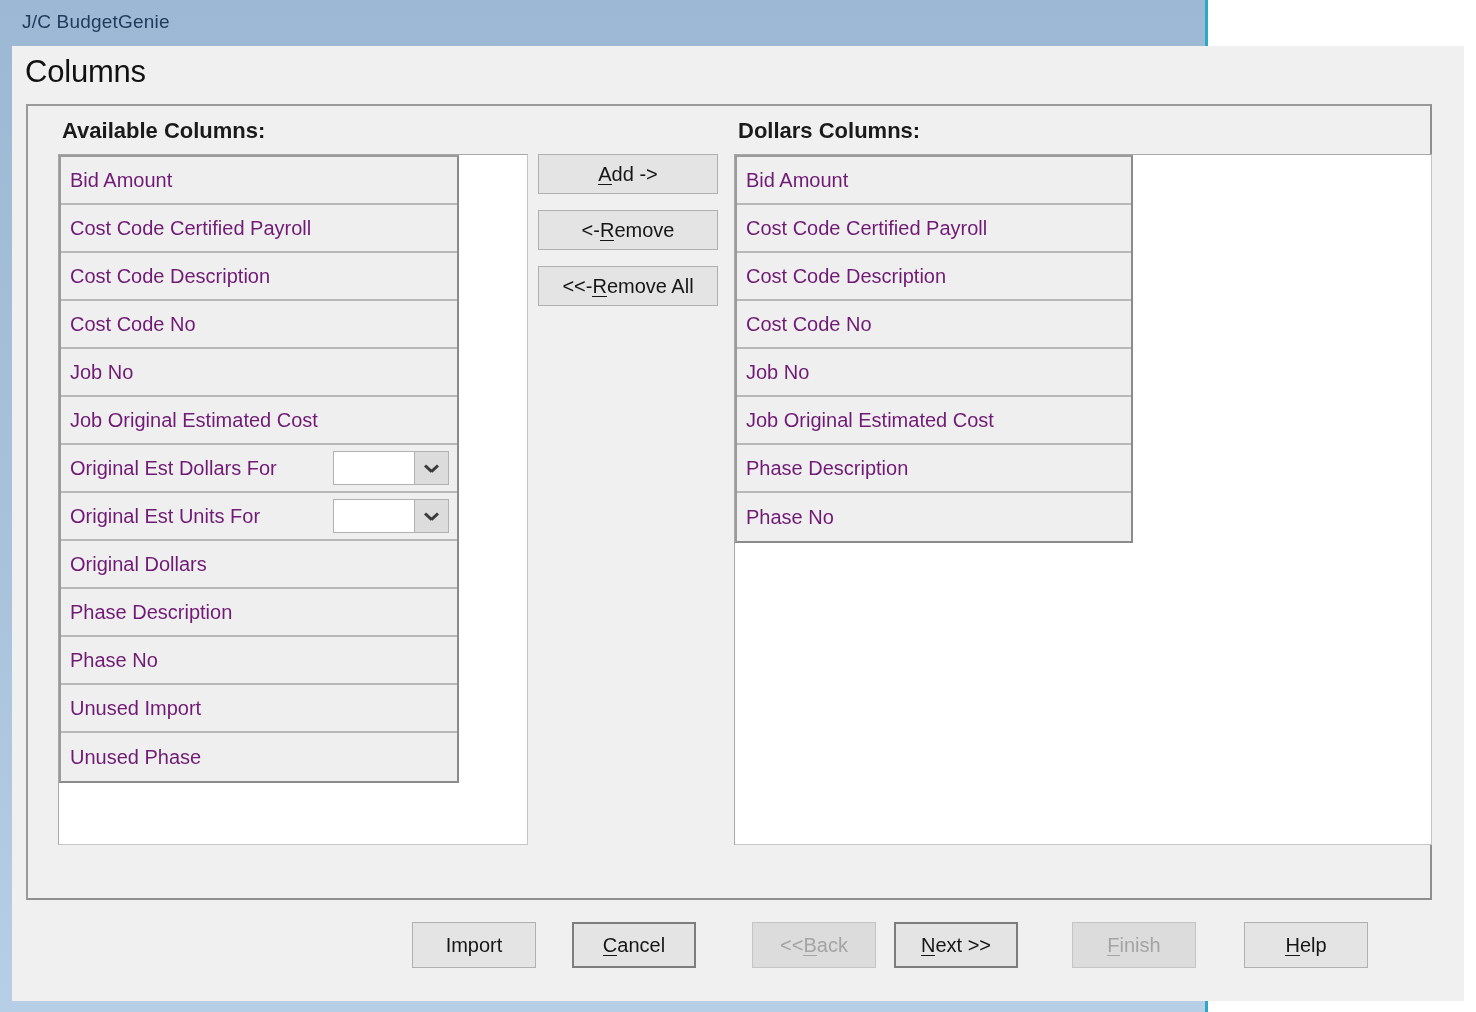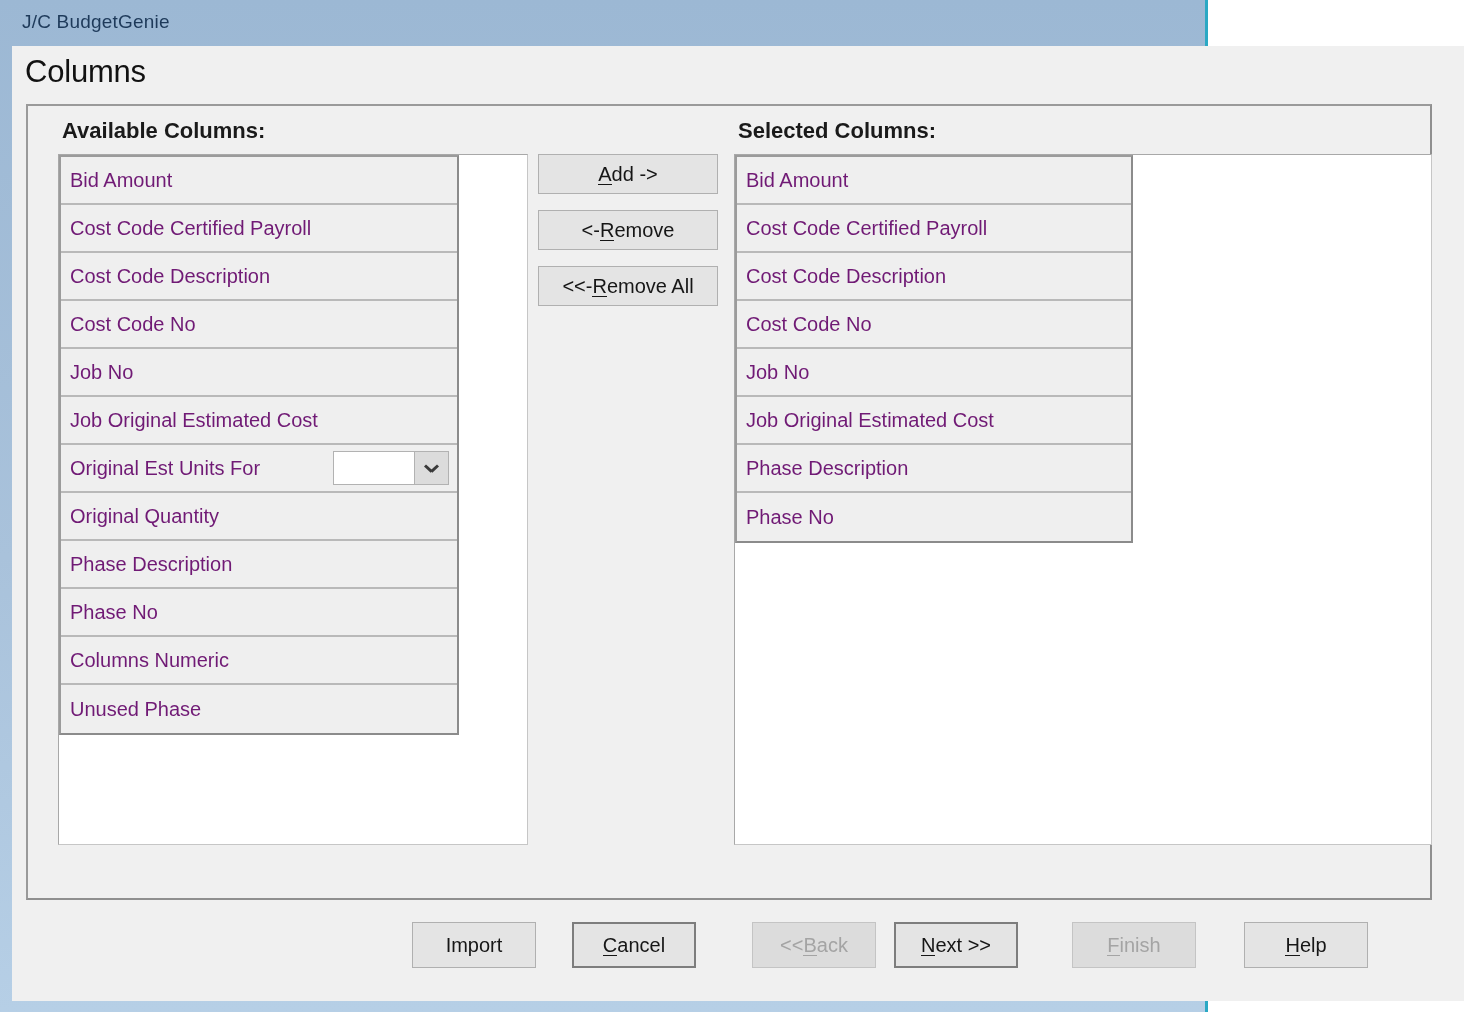--- a/index.html
+++ b/index.html
@@ -244,62 +244,71 @@
     <div class="title-text">J/C BudgetGenie</div>
   </div>
 
   <div class="client">
 
     <div class="page-title">Columns</div>
 
     <div class="group-panel">
 
       <div class="col-heading left">Available Columns:</div>
-      <div class="col-heading right">Selected Columns:</div>
+      <div class="col-heading right">Dollars Columns:</div>
 
       <div class="listbox available">
         <div class="items" id="available-items">
             <div class="list-item">
               <span class="item-label">Bid Amount</span>
             </div>
             <div class="list-item">
               <span class="item-label">Cost Code Certified Payroll</span>
             </div>
             <div class="list-item">
               <span class="item-label">Cost Code Description</span>
             </div>
             <div class="list-item">
               <span class="item-label">Cost Code No</span>
             </div>
             <div class="list-item">
               <span class="item-label">Job No</span>
             </div>
             <div class="list-item">
               <span class="item-label">Job Original Estimated Cost</span>
+            </div>
+            <div class="list-item">
+              <span class="item-label">Original Est Dollars For</span>
+              <div class="combo">
+                <div class="combo-field"></div>
+                <div class="combo-btn">
+                  <span class="chev"></span>
+                </div>
+              </div>
             </div>
             <div class="list-item">
               <span class="item-label">Original Est Units For</span>
               <div class="combo">
                 <div class="combo-field"></div>
                 <div class="combo-btn">
                   <span class="chev"></span>
                 </div>
               </div>
             </div>
             <div class="list-item">
-              <span class="item-label">Original Quantity</span>
+              <span class="item-label">Original Dollars</span>
             </div>
             <div class="list-item">
               <span class="item-label">Phase Description</span>
             </div>
             <div class="list-item">
               <span class="item-label">Phase No</span>
             </div>
             <div class="list-item">
-              <span class="item-label">Columns Numeric</span>
+              <span class="item-label">Unused Import</span>
             </div>
             <div class="list-item">
               <span class="item-label">Unused Phase</span>
             </div>
           </div>
       </div>
 
       <div class="transfer" id="transfer-buttons">
           <div class="btn">
             <span class="acc">A</span>

